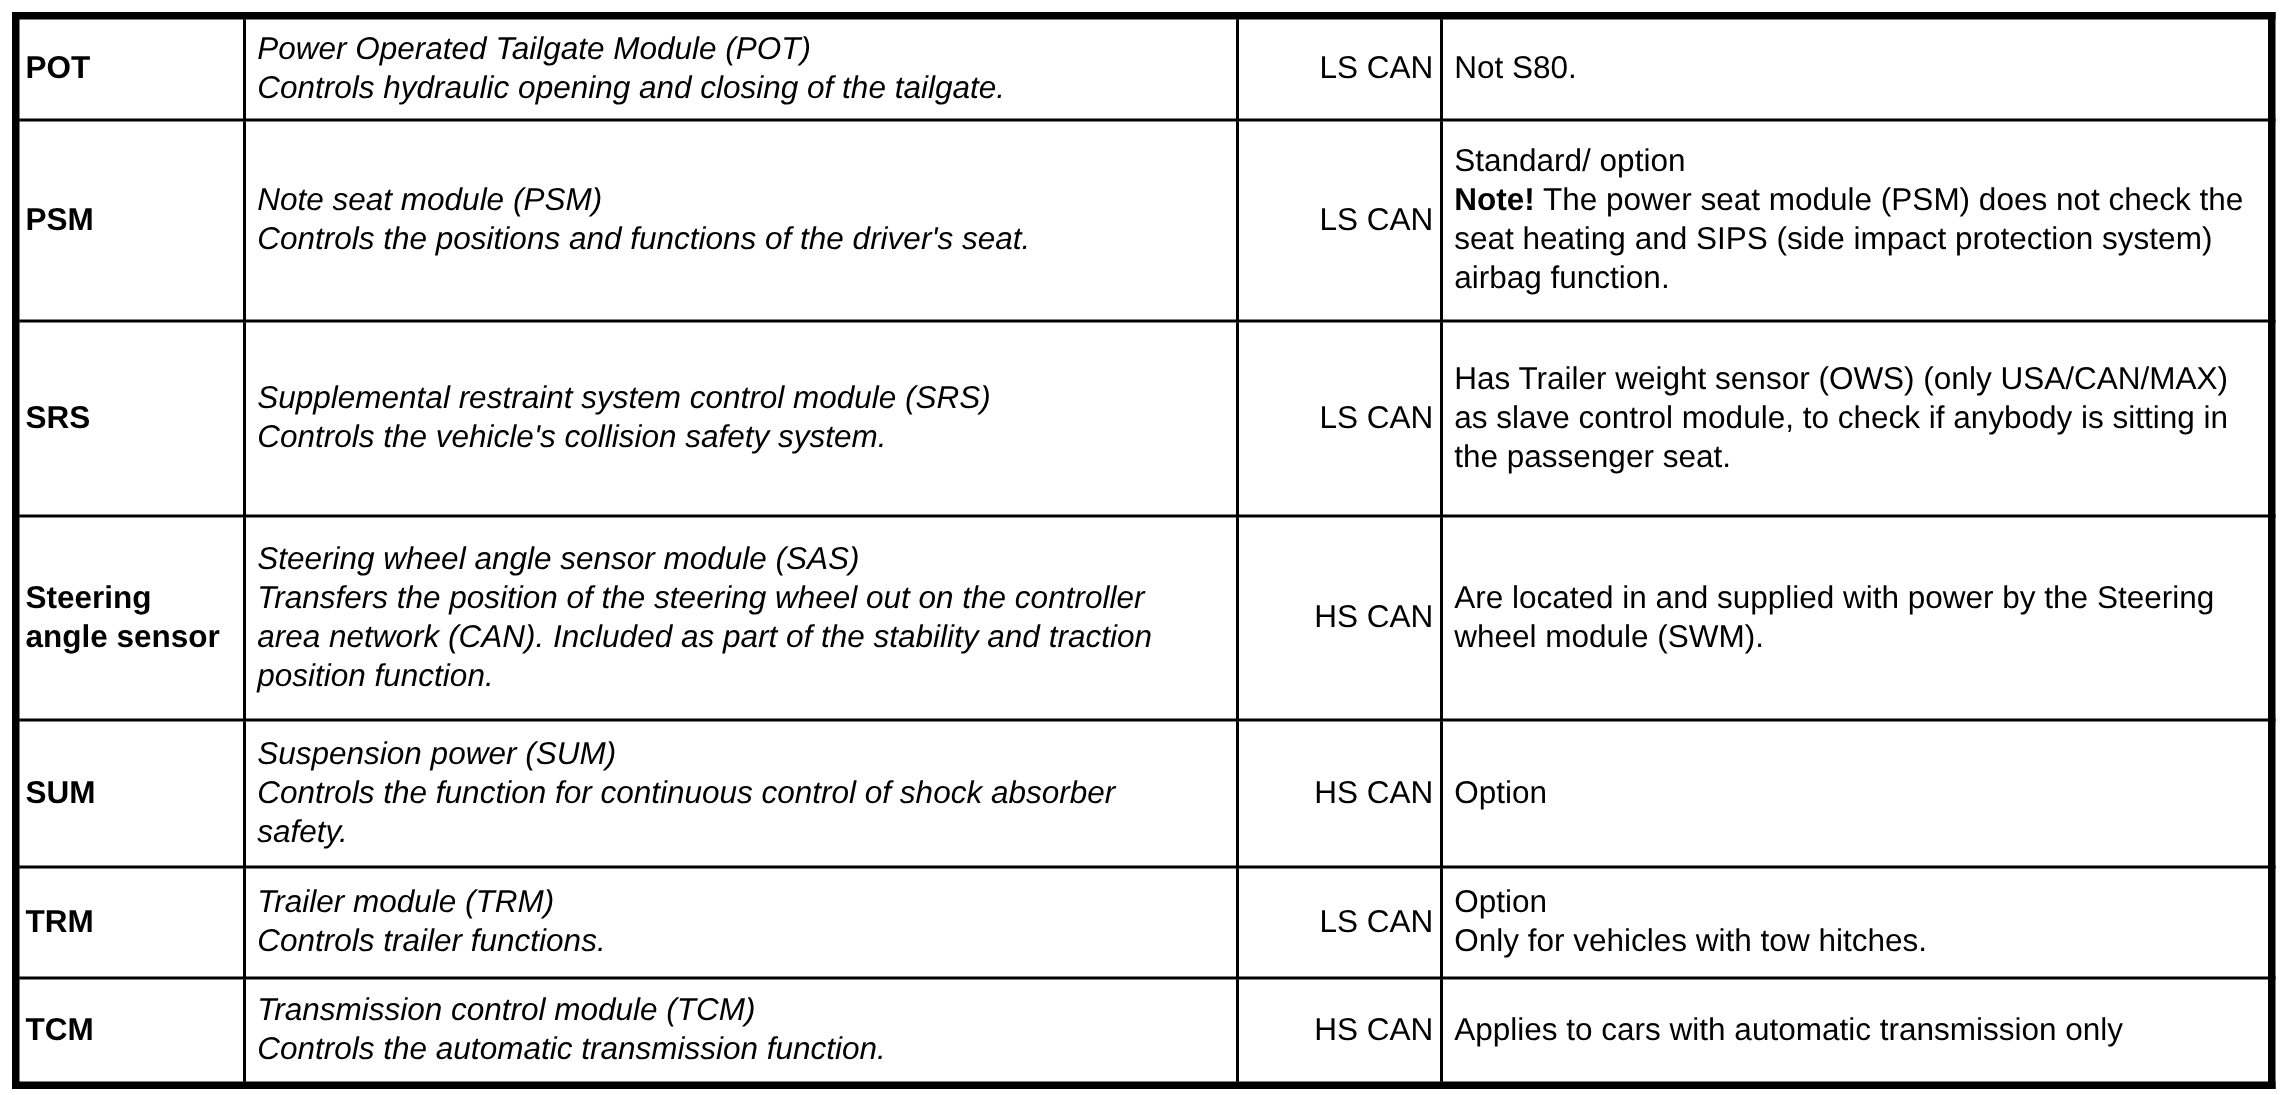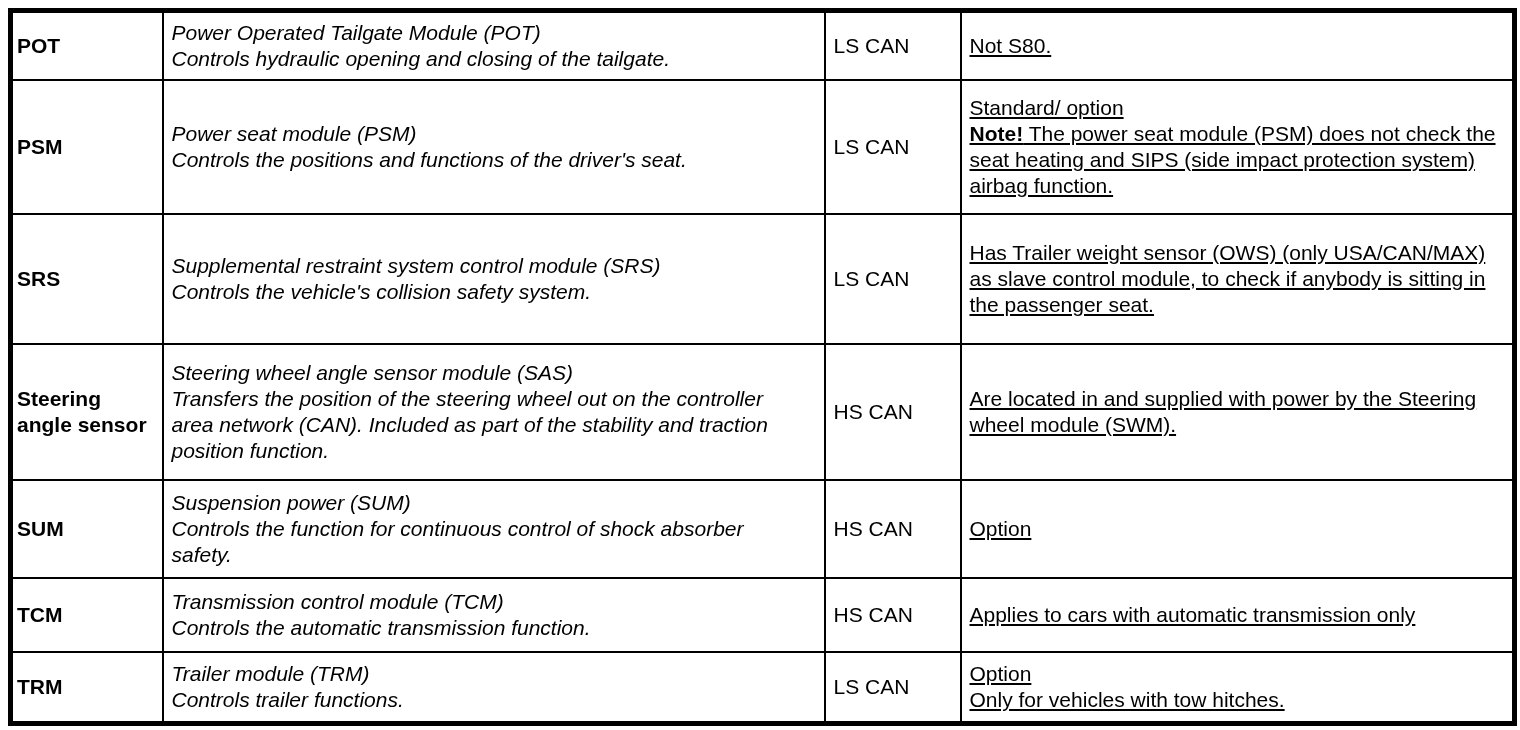--- a/index.html
+++ b/index.html
@@ -42,24 +42,24 @@
   td.abbr {
     font-weight: bold;
     padding: 2px 2px 2px 4px;
   }
   td.desc {
     padding: 2px 16px 2px 8px;
     font-style: italic;
   }
   td.network {
     padding: 2px 4px 2px 8px;
+    text-align: right;
   }
   td.notes {
     padding: 2px 8px 2px 8px;
-    text-decoration: underline;
   }
   tr:nth-child(1) { height: 69px; }
   tr:nth-child(2) { height: 134px; }
   tr:nth-child(3) { height: 130px; }
   tr:nth-child(4) { height: 136px; }
   tr:nth-child(5) { height: 98px; }
   tr:nth-child(6) { height: 74px; }
   tr:nth-child(7) { height: 72px; }
 </style>
 </head>
@@ -81,21 +81,21 @@
             <div>Controls hydraulic opening and closing of the tailgate.</div>
           </td>
           <td class="network">LS CAN</td>
           <td class="notes">
             <div><span>Not S80.</span></div>
           </td>
         </tr>
         <tr>
           <td class="abbr">PSM</td>
           <td class="desc">
-            <div>Power seat module (PSM)</div>
+            <div>Note seat module (PSM)</div>
             <div>Controls the positions and functions of the driver's seat.</div>
           </td>
           <td class="network">LS CAN</td>
           <td class="notes">
             <div><span>Standard/ option</span></div>
             <div><b>Note!</b><span> The power seat module (PSM) does not check the seat heating and SIPS (side impact protection system) airbag function.</span></div>
           </td>
         </tr>
         <tr>
           <td class="abbr">SRS</td>
@@ -124,37 +124,37 @@
           <td class="desc">
             <div>Suspension power (SUM)</div>
             <div>Controls the function for continuous control of shock absorber safety.</div>
           </td>
           <td class="network">HS CAN</td>
           <td class="notes">
             <div><span>Option</span></div>
           </td>
         </tr>
         <tr>
-          <td class="abbr">TCM</td>
-          <td class="desc">
-            <div>Transmission control module (TCM)</div>
-            <div>Controls the automatic transmission function.</div>
-          </td>
-          <td class="network">HS CAN</td>
-          <td class="notes">
-            <div><span>Applies to cars with automatic transmission only</span></div>
-          </td>
-        </tr>
-        <tr>
           <td class="abbr">TRM</td>
           <td class="desc">
             <div>Trailer module (TRM)</div>
             <div>Controls trailer functions.</div>
           </td>
           <td class="network">LS CAN</td>
           <td class="notes">
             <div><span>Option</span></div>
             <div><span>Only for vehicles with tow hitches.</span></div>
           </td>
         </tr>
+        <tr>
+          <td class="abbr">TCM</td>
+          <td class="desc">
+            <div>Transmission control module (TCM)</div>
+            <div>Controls the automatic transmission function.</div>
+          </td>
+          <td class="network">HS CAN</td>
+          <td class="notes">
+            <div><span>Applies to cars with automatic transmission only</span></div>
+          </td>
+        </tr>
       </tbody>
   </table>
 </div>
 
 </body></html>

